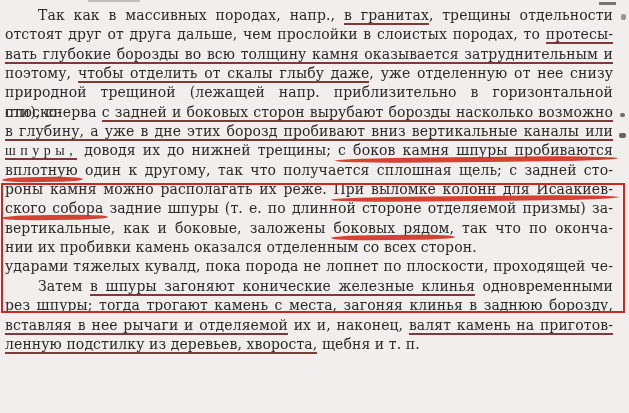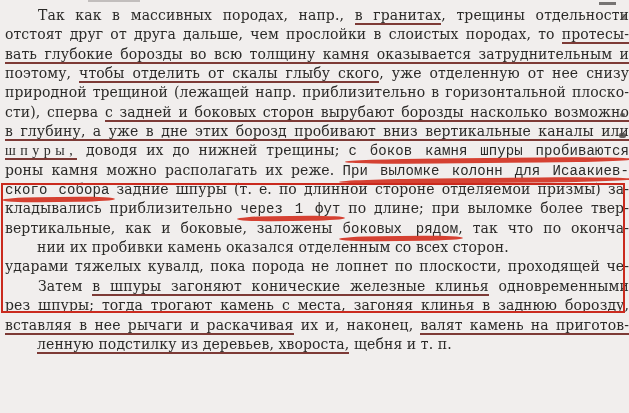--- a/index.html
+++ b/index.html
@@ -5,39 +5,39 @@
   html, body { margin: 0; padding: 0; }
   body {
     width: 629px; height: 413px;
     background: #f1eeed;
     font-family: "DejaVu Serif", "Liberation Serif", serif;
   }
   #page {
     position: relative;
     width: 629px; height: 413px;
     box-sizing: border-box;
-    padding: 6px 0 0 5px;
+    padding: 6px 16px 0 5px;
     overflow: hidden;
     color: var(--ink, #2b2a28);
   }
   .line {
     height: 19.35px;
     line-height: 19.35px;
     font-size: 14px;
     text-align: justify;
     text-align-last: justify;
     white-space: normal;
     letter-spacing: 0.1px;
   }
   .line.indent { text-indent: 33px; }
-  .line.last { text-align-last: left; margin-left: 32px; }
+  .line.last { text-align-last: left; }
   .u-pen {
     border-bottom: 2px solid var(--pen, #7d3a36);
   }
-  .u-marker { position: relative; font-family: Liberation Mono, monospace; }
+  .u-marker { position: relative; }
   .u-marker::after {
     content: "";
     position: absolute;
     left: -3px; right: -5px;
     bottom: -4px; height: 5px;
     background: var(--marker, #d23222);
     border-radius: 45% / 70%;
     transform: rotate(-0.55deg);
     opacity: 0.92;
     pointer-events: none;
@@ -58,34 +58,34 @@
   .speck.s5 { left: 621px; top: 14px; width: 5px; height: 6px; opacity: .55; border-radius: 2px; }
 </style>
 </head>
 <body style="background: rgb(241, 238, 237);">
 
 <div id="page">
   <div id="text-flow">
       <div class="line indent"><span>Так как в массивных породах, напр., </span><span class="u-pen">в гранитах</span><span>, трещины отдельности</span></div>
       <div class="line"><span>отстоят друг от друга дальше, чем прослойки в слоистых породах, то </span><span class="u-pen">протесы-</span></div>
       <div class="line"><span class="u-pen">вать глубокие борозды во всю толщину камня оказывается затруднительным и</span></div>
-      <div class="line"><span>поэтому, </span><span class="u-pen">чтобы отделить от скалы глыбу ского</span><span>, уже отделенную от нее снизу</span></div>
+      <div class="line"><span>поэтому, </span><span class="u-pen">чтобы отделить от скалы глыбу даже</span><span>, уже отделенную от нее снизу</span></div>
       <div class="line"><span>природной трещиной (лежащей напр. приблизительно в горизонтальной плоско-</span></div>
       <div class="line"><span>сти), сперва </span><span class="u-pen">с задней и боковых сторон вырубают борозды насколько возможно</span></div>
       <div class="line"><span class="u-pen">в глубину, а уже в дне этих борозд пробивают вниз вертикальные каналы или</span></div>
       <div class="line"><span class="u-pen spaced">шпуры,</span><span> доводя их до нижней трещины; </span><span class="u-marker">с боков камня шпуры пробиваются</span></div>
+      <div class="line"><span class="u-marker">вплотную</span><span> один к другому, так что получается сплошная щель; с задней сто-</span></div>
       <div class="line"><span>роны камня можно располагать их реже. </span><span class="u-marker">При выломке колонн для Исаакиев-</span></div>
       <div class="line"><span class="u-marker">ского собора</span><span> задние шпуры (т. е. по длинной стороне отделяемой призмы) за-</span></div>
-      <div class="line"><span>кладывались приблизительно </span><span class="u-marker">через 1 фут</span><span> по длине; при выломке более твер-</span></div>
       <div class="line"><span>вертикальные, как и боковые, заложены </span><span class="u-marker">боковых рядом</span><span>, так что по оконча-</span></div>
       <div class="line last"><span>нии их пробивки камень оказался отделенным со всех сторон.</span></div>
       <div class="line"><span>ударами тяжелых кувалд, пока порода не лопнет по плоскости, проходящей че-</span></div>
       <div class="line indent"><span>Затем </span><span class="u-pen">в шпуры загоняют конические железные клинья</span><span> одновременными</span></div>
       <div class="line"><span>рез шпуры; тогда трогают камень с места, загоняя клинья в заднюю борозду,</span></div>
-      <div class="line"><span class="u-pen">вставляя в нее рычаги и раскачивая</span><span> их и, наконец, </span><span class="u-pen">валят камень на приготов-</span></div>
+      <div class="line"><span class="u-pen">вставляя в нее рычаги и отделяемой</span><span> их и, наконец, </span><span class="u-pen">валят камень на приготов-</span></div>
       <div class="line last"><span class="u-pen">ленную подстилку из деревьев, хвороста,</span><span> щебня и т. п.</span></div>
     </div>
   <div id="annotation-box"></div>
   <div class="speck s1"></div>
   <div class="speck s2"></div>
   <div class="speck s3"></div>
   <div class="speck s4"></div>
   <div class="speck s5"></div>
 </div>
 

